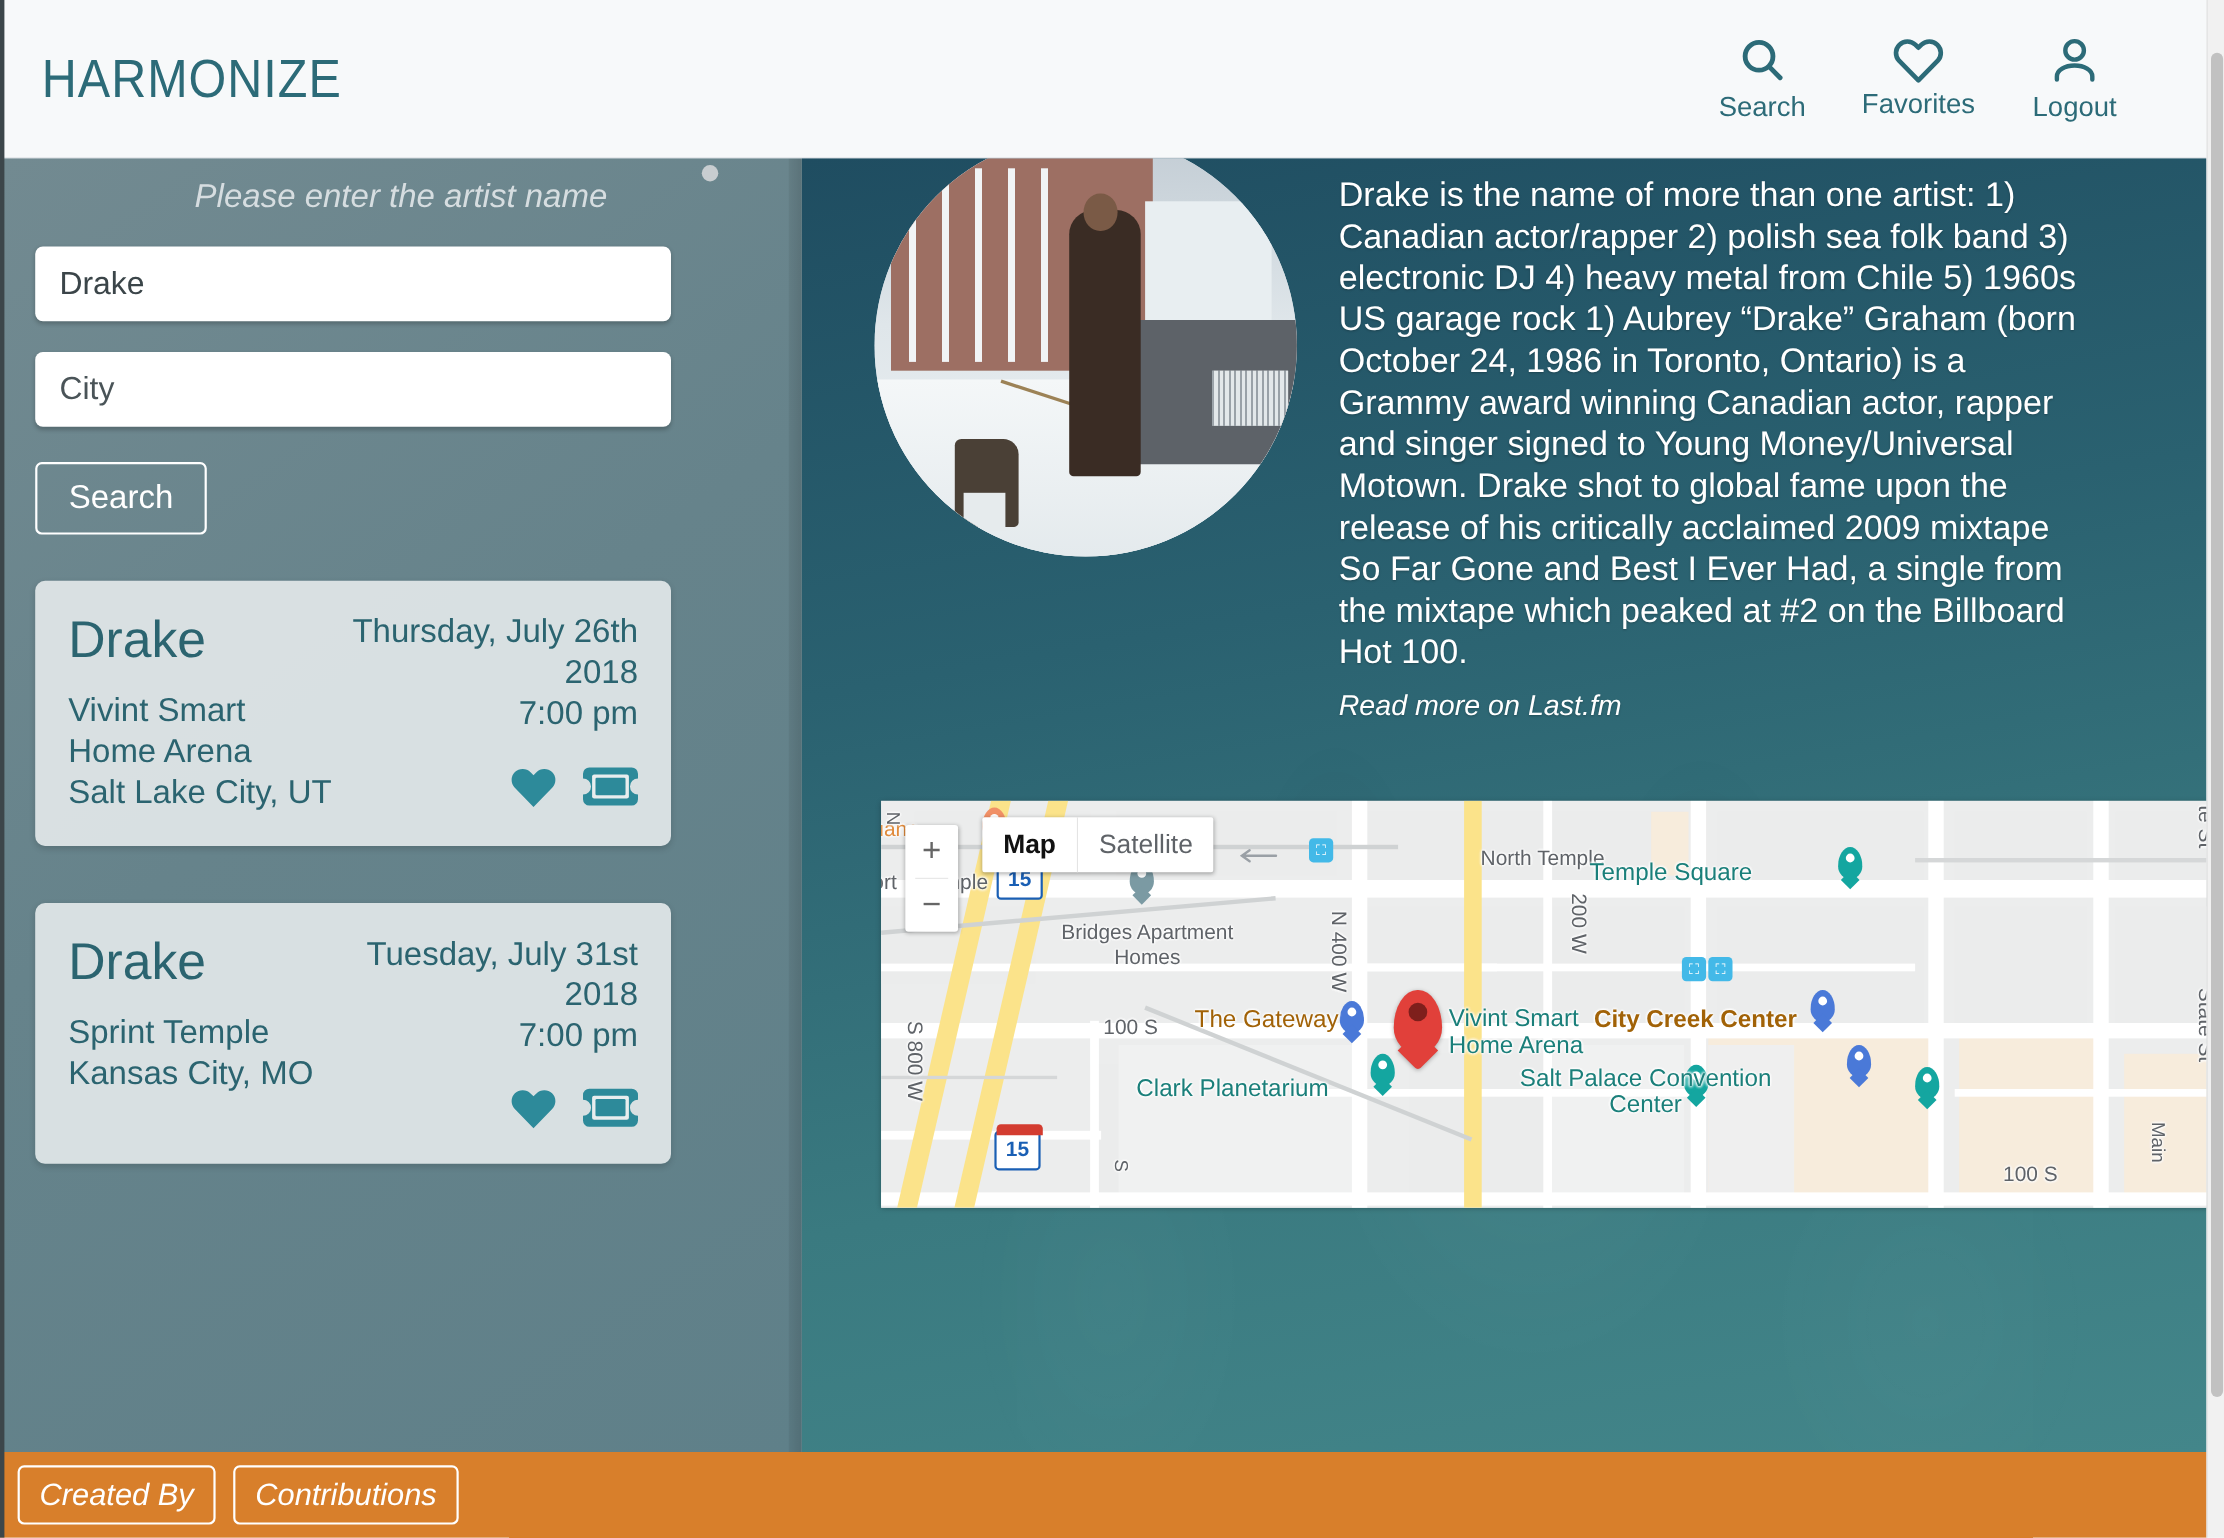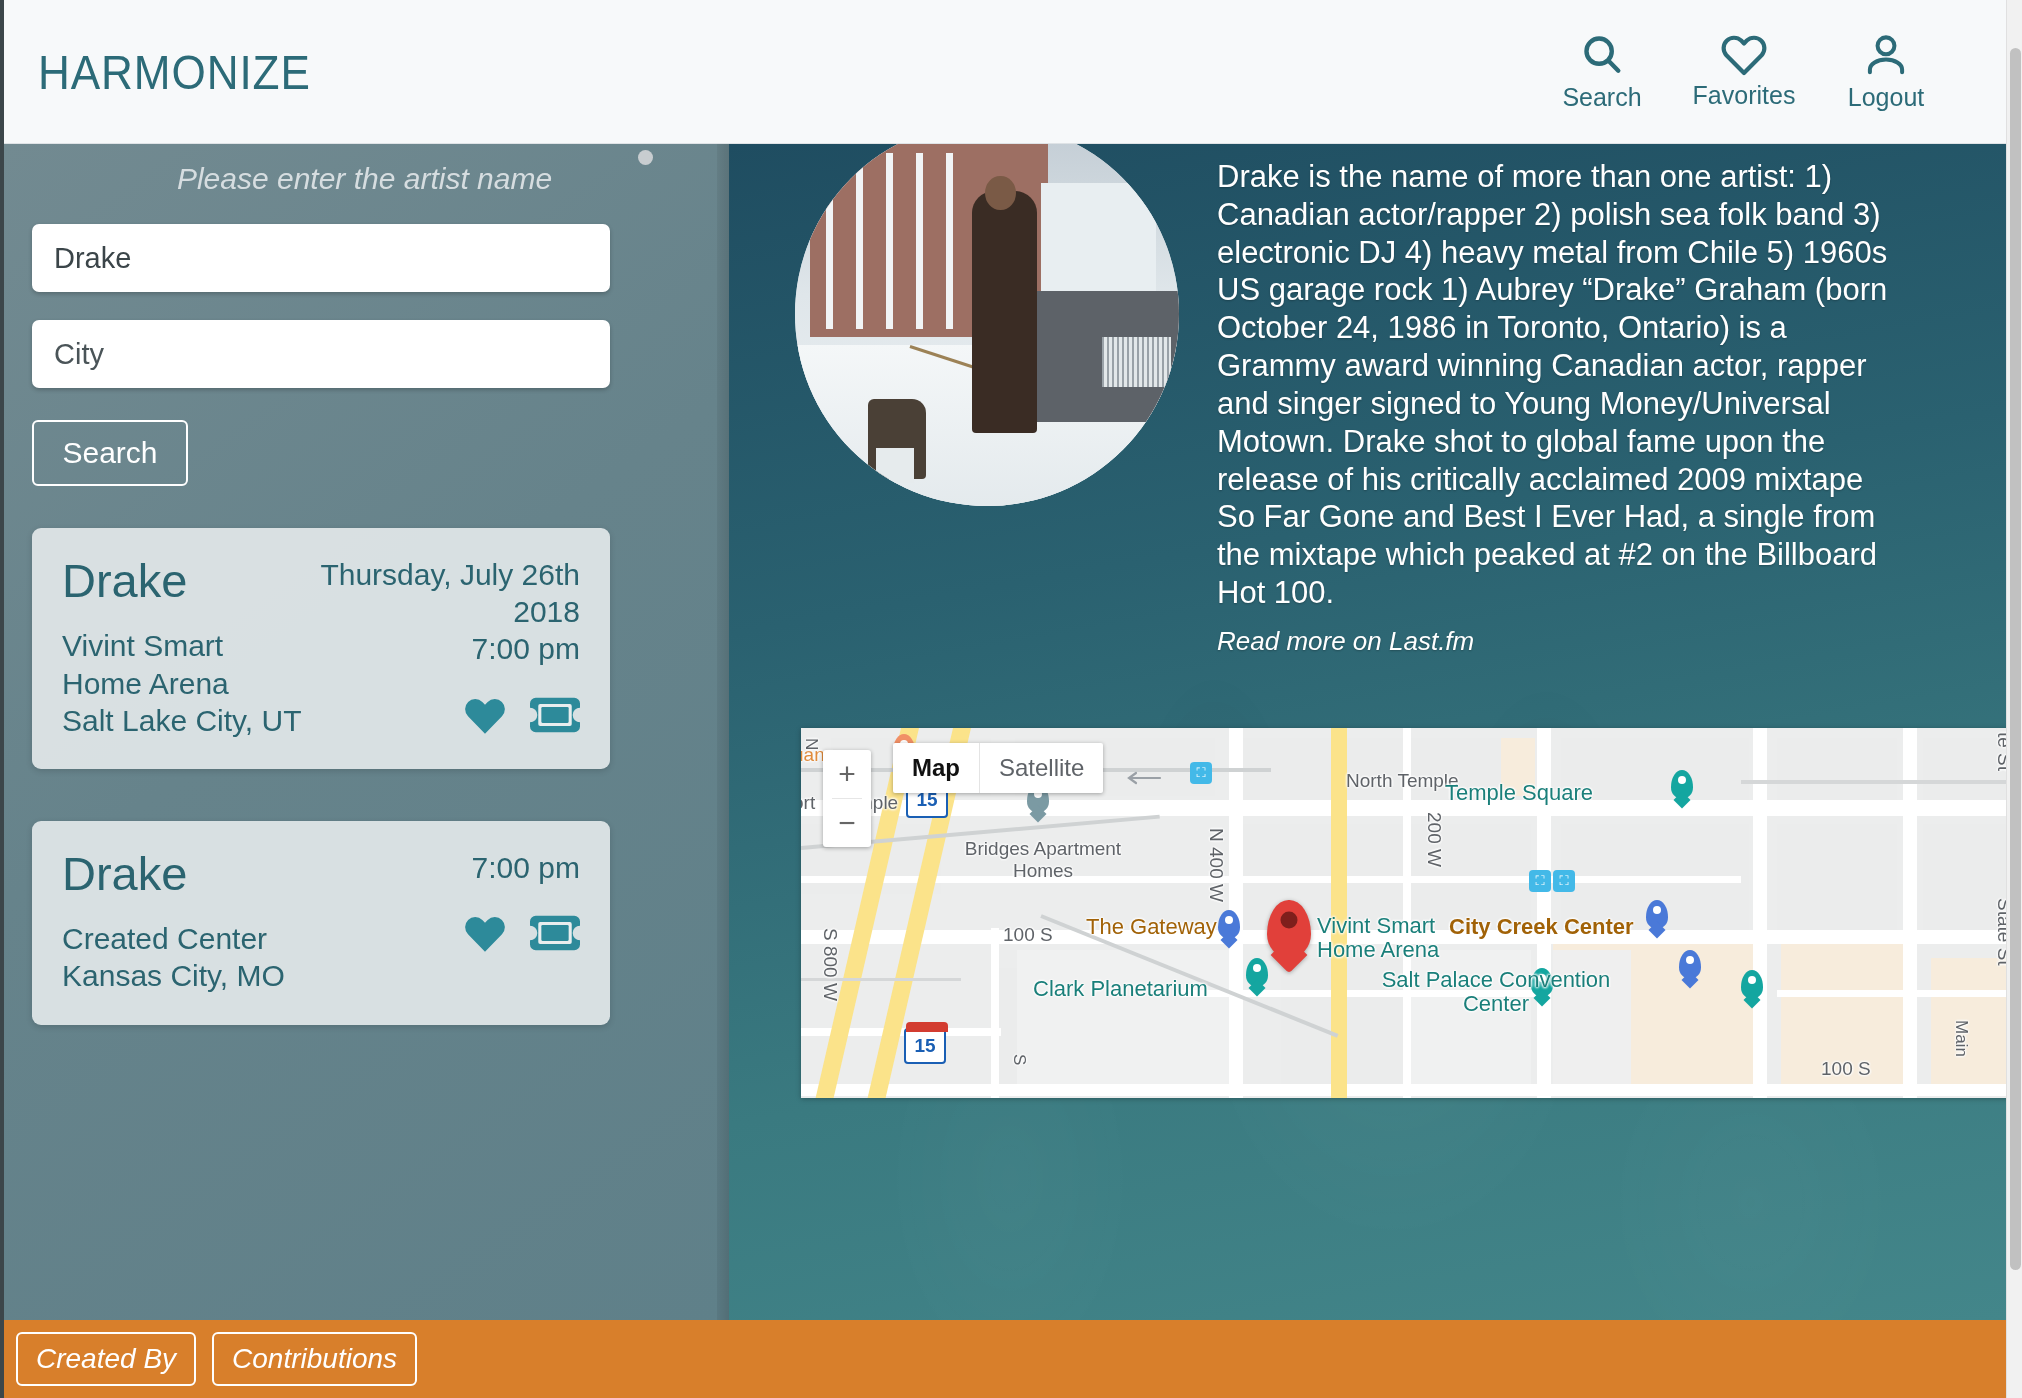--- a/index.html
+++ b/index.html
@@ -442,24 +442,25 @@
                   <rect x="5.9" y="5.9" width="14.2" height="8.2" rx="0.6" fill="#2d8a9a"></rect>
                 </svg>
               </span>
             </div>
           </div>
         </div>
 
         <div class="card">
           <div class="card-left">
             <div class="card-artist">Drake</div>
-            <div class="card-venue">Created Center</div>
+            <div class="card-venue">Sprint Temple</div>
             <div class="card-city">Kansas City, MO</div>
           </div>
           <div class="card-right">
+            <div class="card-date">Tuesday, July 31st 2018</div>
             <div class="card-time">7:00 pm</div>
             <div class="card-icons">
               <span>
                 <svg width="46" height="42" viewBox="0 0 24 22" fill="#2d8a9a">
                   <path d="M12 20.8 3.1 11.6A5.25 5.25 0 0 1 10.6 4.2L12 5.6l1.4-1.4a5.25 5.25 0 0 1 7.5 7.4z"></path>
                 </svg>
               </span>
               <span>
                 <svg width="50" height="40" viewBox="0 0 26 20" fill="#2d8a9a">
                   <path d="M3 1h20a3 3 0 0 1 3 3v2.2a3.8 3.8 0 0 0 0 7.6V16a3 3 0 0 1-3 3H3a3 3 0 0 1-3-3v-2.2a3.8 3.8 0 0 0 0-7.6V4a3 3 0 0 1 3-3z"></path>

